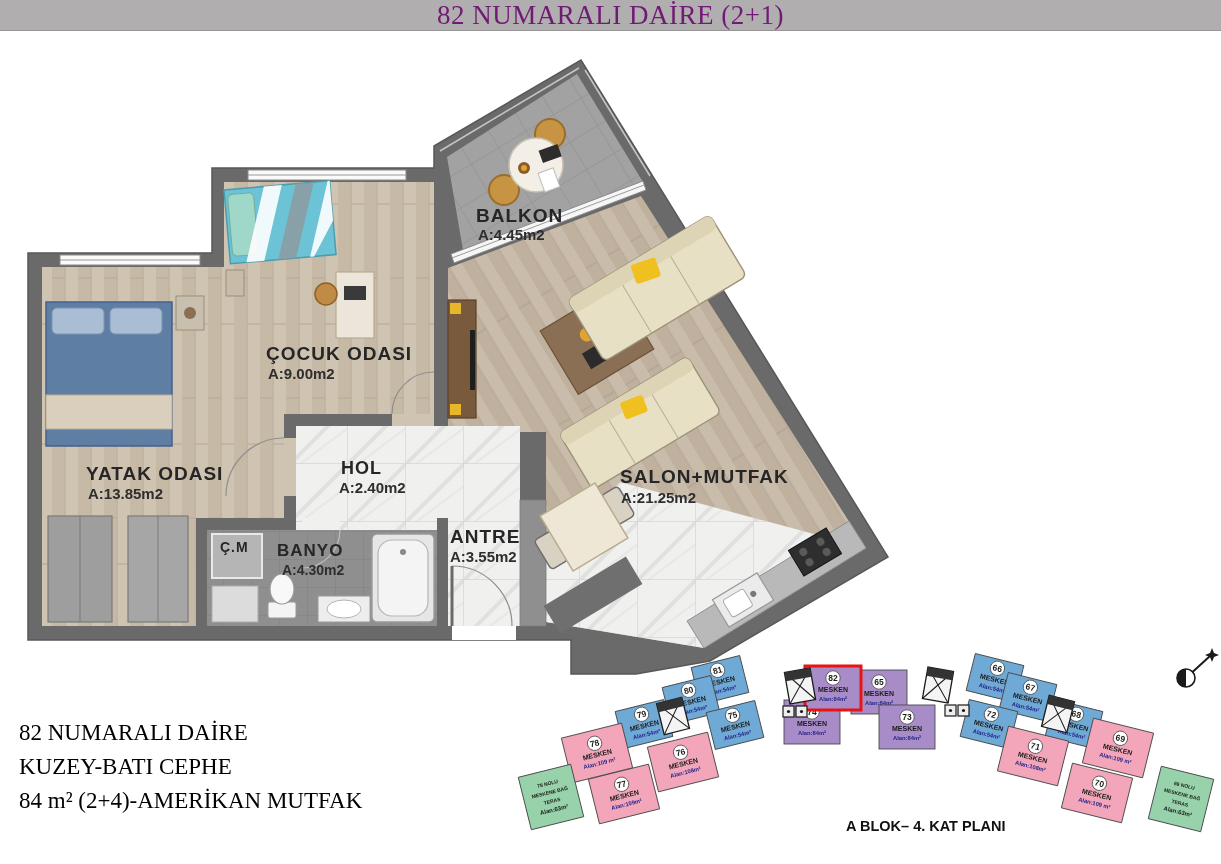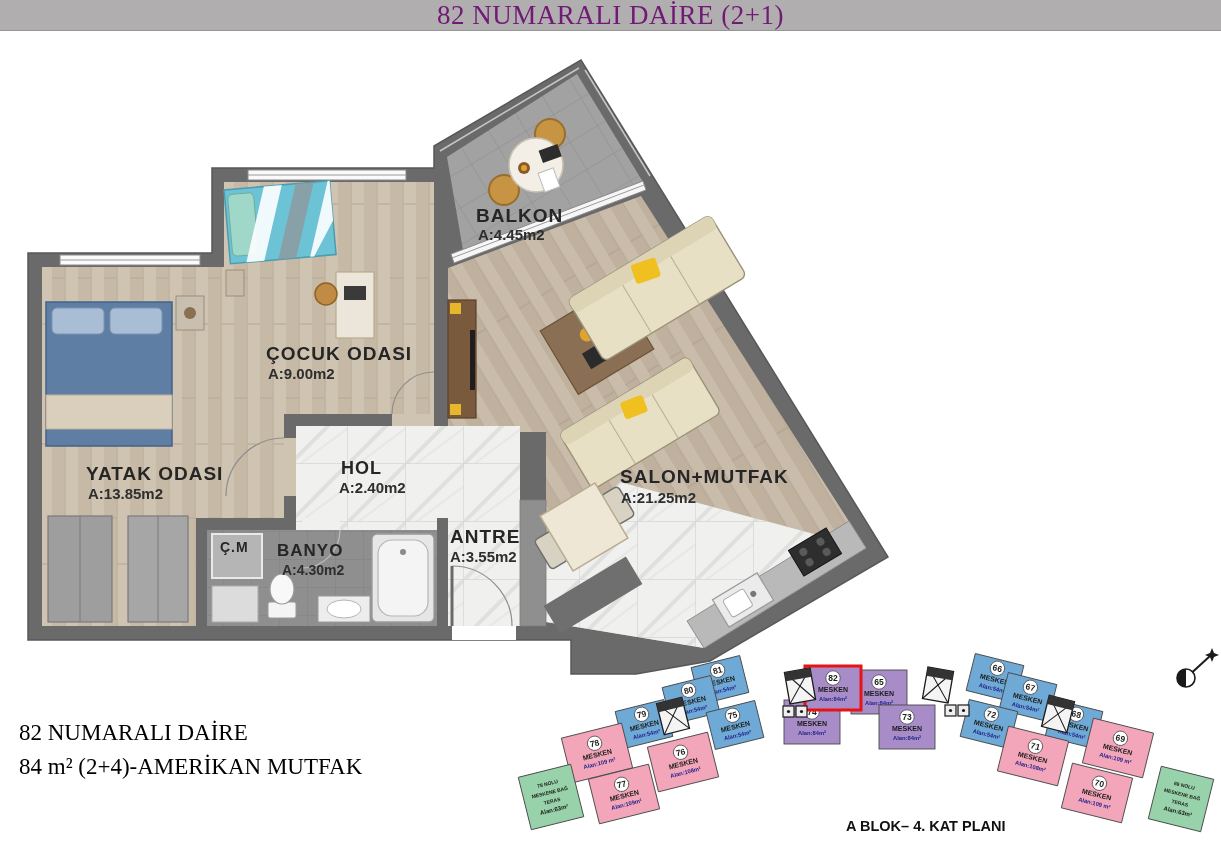--- a/index.html
+++ b/index.html
@@ -435,16 +435,17 @@
     <g>
       <line x1="1186" y1="678" x2="1210" y2="656" stroke="#1a1a1a" stroke-width="2"></line>
       <circle cx="1186" cy="678" r="9" fill="#ffffff" stroke="#1a1a1a" stroke-width="1.6"></circle>
       <path d="M1186 669 A 9 9 0 0 0 1186 687 Z" fill="#1a1a1a"></path>
       <polygon points="1212,648 1214,653 1219,655 1214,657 1212,662 1210,657 1205,655 1210,653" fill="#1a1a1a"></polygon>
     </g>
   </svg>
 
   <div class="info-block">
     <div>82 NUMARALI DAİRE</div>
+    <div>KUZEY-BATI CEPHE</div>
     <div>84 m² (2+4)-AMERİKAN MUTFAK</div>
   </div>
 
 </div>
 
 </body></html>

